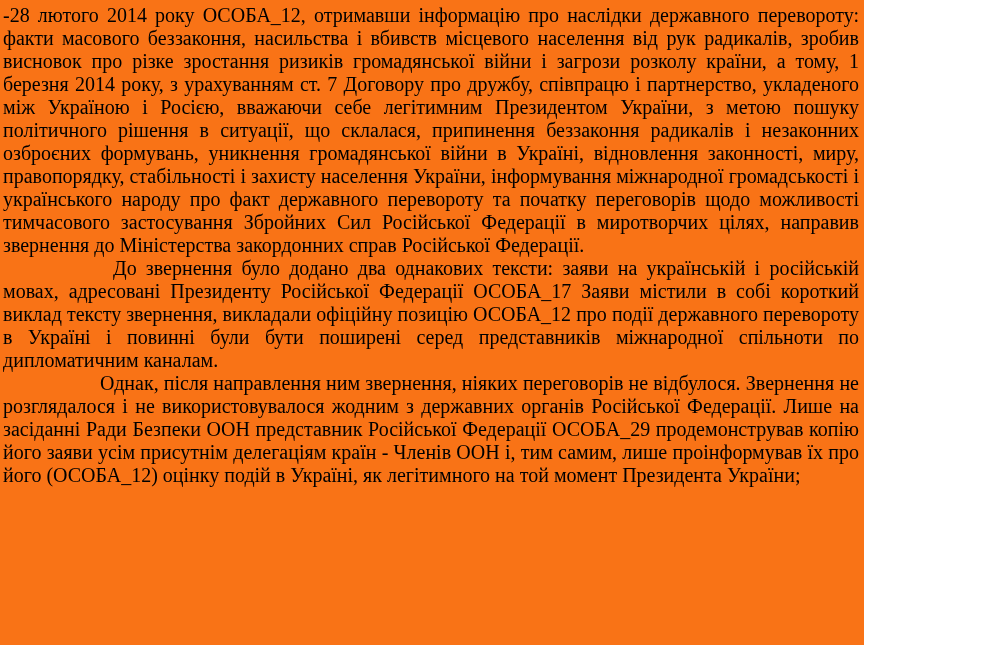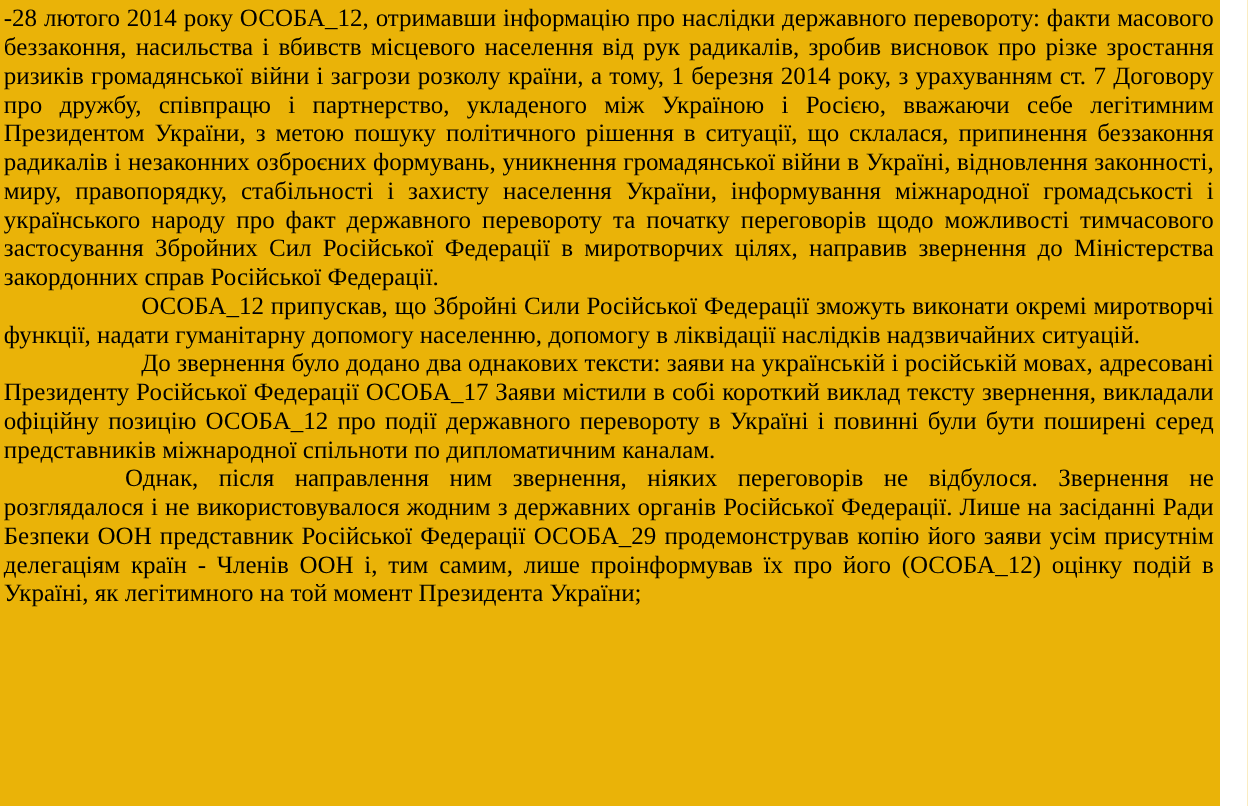--- a/index.html
+++ b/index.html
@@ -1,24 +1,24 @@
 <!DOCTYPE html>
 <html lang="uk"><head>
 <meta charset="utf-8">
 <style>
   html, body {
     margin: 0;
     padding: 0;
     background: #ffffff;
   }
   .page {
-    width: 976px;
+    width: 864px;
     height: 645px;
     box-sizing: border-box;
-    background: #eab308;
+    background: #f97316;
     color: #000000;
     padding: 4px 5px 0 3px;
     overflow: hidden;
     font-family: "Liberation Serif", "DejaVu Serif", serif;
     font-size: 20px;
     line-height: 23px;
     text-align: justify;
   }
   .page p {
     margin: 0;
@@ -27,16 +27,15 @@
   .para-1 { margin-top: 0; text-indent: 0; }
   .para-2 { margin-top: 22px; text-indent: 110px; }
   .para-3 { margin-top: 58px; text-indent: 110px; }
   .para-4 { margin-top: 62px; text-indent: 97px; }
 </style>
 </head>
 <body>
 
 <main class="page">
   <p class="para-1">-28 лютого 2014 року ОСОБА_12, отримавши інформацію про наслідки державного перевороту: факти масового беззаконня, насильства і вбивств місцевого населення від рук радикалів, зробив висновок про різке зростання ризиків громадянської війни і загрози розколу країни, а тому, 1 березня 2014 року, з урахуванням ст. 7 Договору про дружбу, співпрацю і партнерство, укладеного між Україною і Росією, вважаючи себе легітимним Президентом України, з метою пошуку політичного рішення в ситуації, що склалася, припинення беззаконня радикалів і незаконних озброєних формувань, уникнення громадянської війни в Україні, відновлення законності, миру, правопорядку, стабільності і захисту населення України, інформування міжнародної громадськості і українського народу про факт державного перевороту та початку переговорів щодо можливості тимчасового застосування Збройних Сил Російської Федерації в миротворчих цілях, направив звернення до Міністерства закордонних справ Російської Федерації.</p>
-  <p class="para-2">ОСОБА_12 припускав, що Збройні Сили Російської Федерації зможуть виконати окремі миротворчі функції, надати гуманітарну допомогу населенню, допомогу в ліквідації наслідків надзвичайних ситуацій.</p>
   <p class="para-3">До звернення було додано два однакових тексти: заяви на українській і російській мовах, адресовані Президенту Російської Федерації ОСОБА_17 Заяви містили в собі короткий виклад тексту звернення, викладали офіційну позицію ОСОБА_12 про події державного перевороту в Україні і повинні були бути поширені серед представників міжнародної спільноти по дипломатичним каналам.</p>
   <p class="para-4">Однак, після направлення ним звернення, ніяких переговорів не відбулося. Звернення не розглядалося і не використовувалося жодним з державних органів Російської Федерації. Лише на засіданні Ради Безпеки ООН представник Російської Федерації ОСОБА_29 продемонстрував копію його заяви усім присутнім делегаціям країн - Членів ООН і, тим самим, лише проінформував їх про його (ОСОБА_12) оцінку подій в Україні, як легітимного на той момент Президента України;</p>
 </main>
 
 </body></html>

